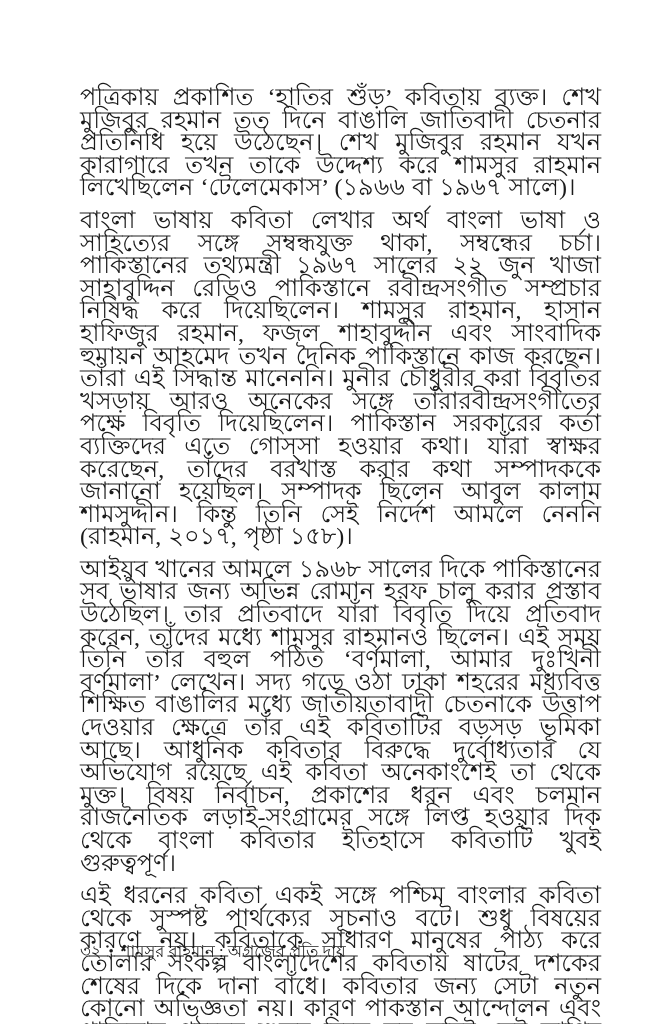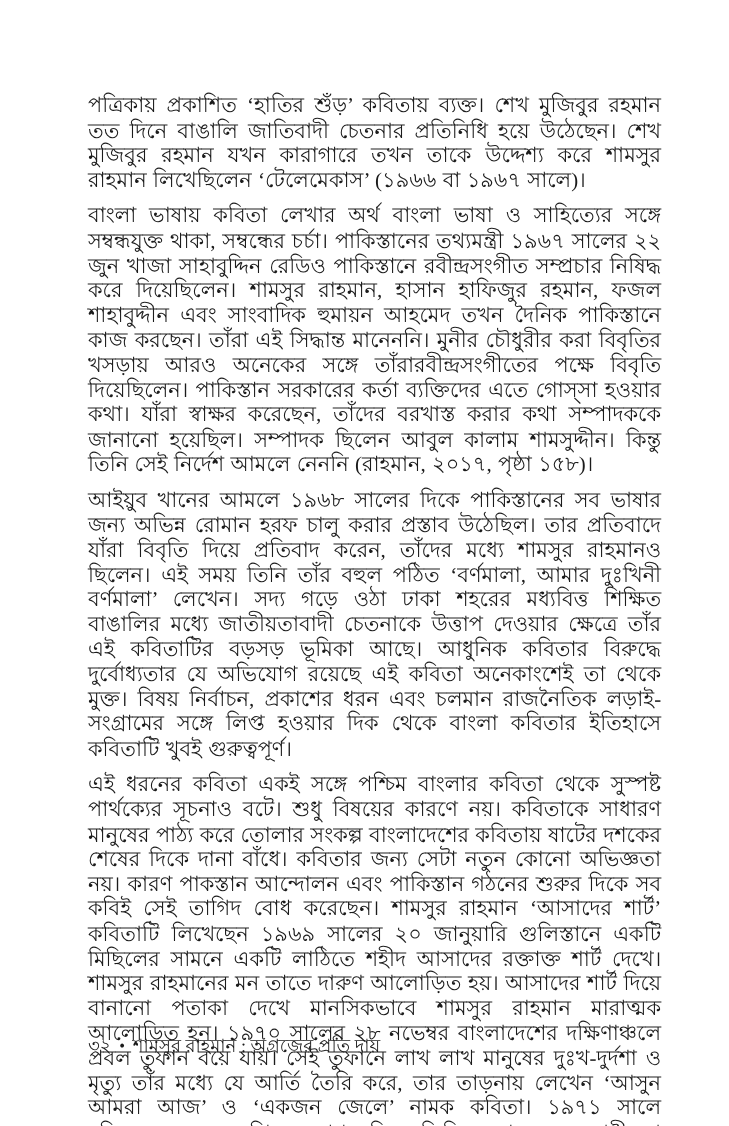--- a/index.html
+++ b/index.html
@@ -21,21 +21,21 @@
     font-family: "Liberation Serif", "DejaVu Serif", serif;
   }
   .text-block {
     position: absolute;
     left: 80px;
     top: 86px;
     width: 521px;
   }
   .para {
     margin: 0 0 10px 0;
-    font-size: 19px;
+    font-size: 24px;
     line-height: 22.6px;
     text-align: justify;
     word-spacing: 1px;
   }
   .footer {
     position: absolute;
     left: 80px;
     top: 941px;
     font-size: 16.5px;
     line-height: 20px;

